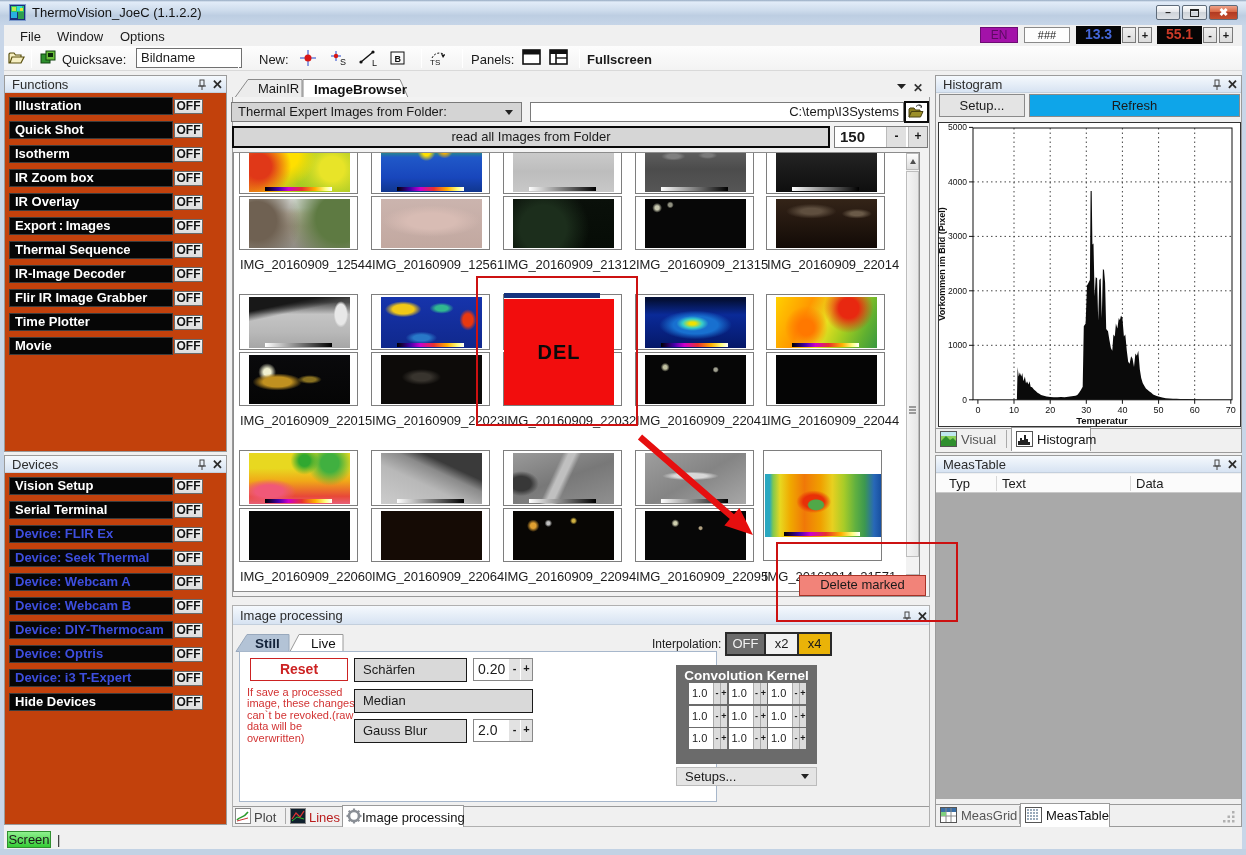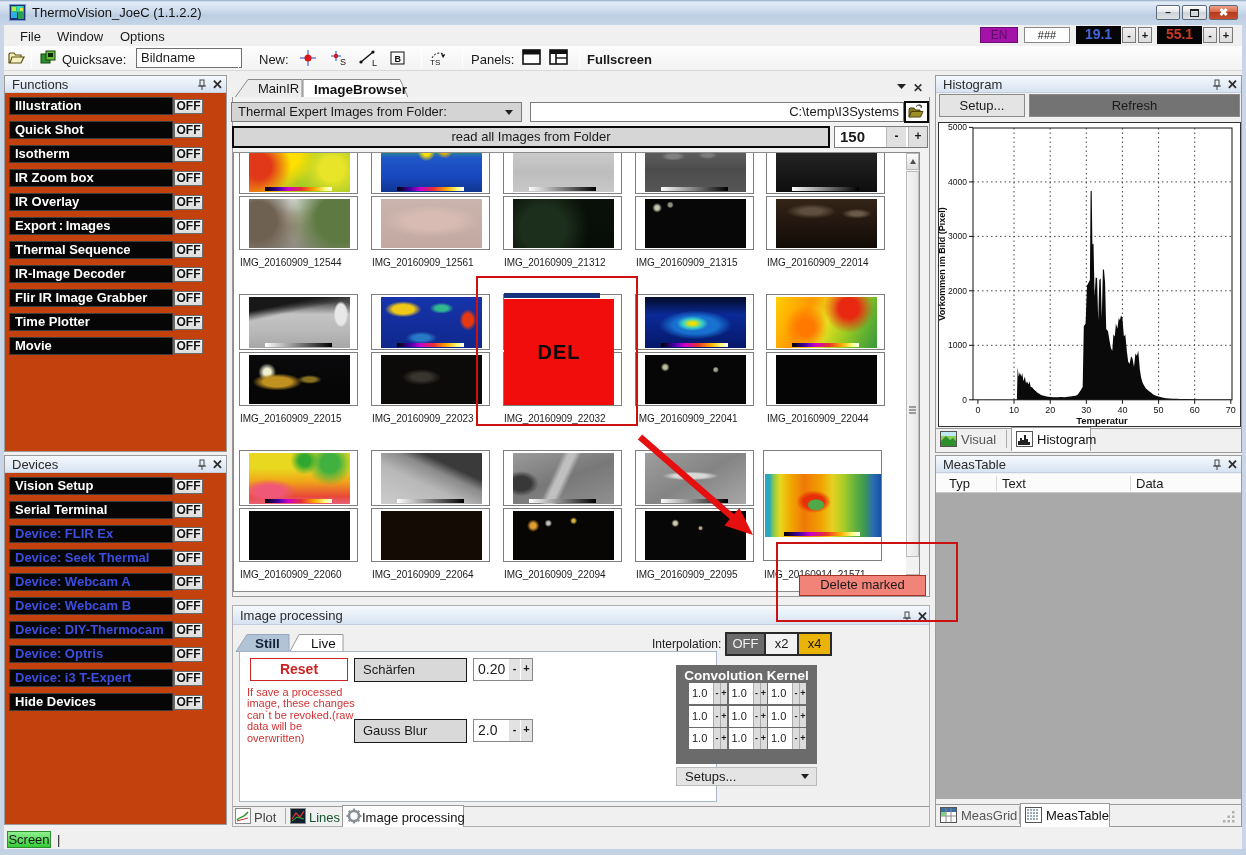--- a/index.html
+++ b/index.html
@@ -31,21 +31,21 @@
 .fblack{position:absolute;left:0;top:0;width:164px;height:18px;background:#060606;border:1px solid #3c3c3c;color:#fff;font-weight:bold;font-size:13px;line-height:16px;padding-left:5px;white-space:nowrap;overflow:hidden;}
 .foff{position:absolute;left:165px;top:2px;width:29px;height:15px;background:linear-gradient(180deg,#f6f6f6,#dcdcdc);border:1px solid #6a6a6a;color:#111;font-weight:bold;font-size:12px;text-align:center;line-height:13px;}
 .fblue{color:#3d4ede;}
 
 #page{left:232px;top:97px;width:698px;height:500px;background:#f2f2f2;border:1px solid #989898;border-top:none;}
 .btn{background:linear-gradient(180deg,#efefef,#dcdcdc);border:1px solid #7a7a7a;}
 
 #thumbs{left:233px;top:152px;width:687px;height:440px;background:#fff;border:1px solid #8c8c8c;}
 .cell .ibox{position:absolute;background:#fff;border:1px solid #7e7e7e;width:119px;height:56px;}
 .timg{position:absolute;left:9px;top:2px;width:101px;height:51px;}
-.cap{position:absolute;font-size:10px;color:#1c1c1c;white-space:nowrap;letter-spacing:-0.05px;}
+.cap{position:absolute;font-size:13px;color:#1c1c1c;white-space:nowrap;letter-spacing:-0.05px;}
 
 #vscroll{left:906px;top:153px;width:13px;height:438px;background:#f2f2f2;}
 
 #improc{left:232px;top:605px;width:698px;height:222px;background:#f0f0f0;border:1px solid #b0b0b0;}
 
 #histpanel{left:935px;top:75px;width:307px;height:378px;background:#f0f0f0;border:1px solid #9b9b9b;}
 #meastable{left:935px;top:455px;width:307px;height:372px;background:#f0f0f0;border:1px solid #9b9b9b;}
 .red{color:#d23333;}
 
 .t11{background:radial-gradient(circle at 10% 50%,#e03818 0 13%,rgba(224,56,24,0) 34%),radial-gradient(circle at 36% 28%,#ffdf00 0 18%,rgba(255,223,0,0) 42%),radial-gradient(circle at 82% 55%,#e8e428 0 14%,rgba(255,232,32,0) 42%),linear-gradient(100deg,#e87818,#f8cc08 26%,#a8cc20 52%,#6cb424 75%,#9cc428 100%);}
@@ -104,21 +104,21 @@
     <span class="capglyph" style="color:#fff;font-weight:bold;font-size:11px;">✖</span>
   </div>
 <div class="abs" id="menubar"></div>
 <div class="abs menuitem" style="left:20px;">File</div>
 <div class="abs menuitem" style="left:57px;">Window</div>
 <div class="abs menuitem" style="left:120px;">Options</div>
 <div class="abs" id="toolbar"></div>
 
 <div class="abs" style="left:980px;top:27px;width:38px;height:16px;background:#a312a9;border:1px solid #6e0c74;color:#5c0a62;text-align:center;font-size:12px;line-height:14px;">EN</div>
 <div class="abs" style="left:1024px;top:27px;width:46px;height:16px;background:#fdfdfd;border:1px solid #8a8a8a;text-align:center;font-size:11px;line-height:14px;">###</div>
-<div class="abs" style="left:1076px;top:26px;width:45px;height:18px;background:#050505;color:#4466d8;font-weight:bold;font-size:14px;text-align:center;line-height:17px;">19.1</div>
+<div class="abs" style="left:1076px;top:26px;width:45px;height:18px;background:#050505;color:#4466d8;font-weight:bold;font-size:14px;text-align:center;line-height:17px;">13.3</div>
 <div class="abs btn" style="left:1122px;top:27px;width:14px;height:16px;text-align:center;font-weight:bold;line-height:14px;font-size:11px;">-</div>
 <div class="abs btn" style="left:1138px;top:27px;width:14px;height:16px;text-align:center;font-weight:bold;line-height:14px;font-size:11px;">+</div>
 <div class="abs" style="left:1157px;top:26px;width:45px;height:18px;background:#050505;color:#cc3a28;font-weight:bold;font-size:14px;text-align:center;line-height:17px;">55.1</div>
 <div class="abs btn" style="left:1203px;top:27px;width:14px;height:16px;text-align:center;font-weight:bold;line-height:14px;font-size:11px;">-</div>
 <div class="abs btn" style="left:1219px;top:27px;width:14px;height:16px;text-align:center;font-weight:bold;line-height:14px;font-size:11px;">+</div>
 
 <div class="abs" style="left:8px;top:50px;"><svg width="18" height="16">
       <path d="M1 13 L1 4 L2 3 L6 3 L7.5 5 L13 5 L13 7 L4 7 L2 13 Z M4 7 L16 7 L13 13 L1 13" fill="#f6efc2" stroke="#5a5110" stroke-width="1.2"></path>
     </svg></div>
 <div class="abs tsep" style="left:31px;"></div>
@@ -502,20 +502,21 @@
     <text x="78" y="14.5" font-size="13.5" fill="#111" font-family="Liberation Sans">Live</text>
   </svg>
   <div class="abs" style="left:6px;top:45px;width:478px;height:151px;background:#fff;border:1px solid #a7b7cb;"></div>
   <div class="abs" style="left:17px;top:52px;width:98px;height:23px;background:#fff;border:1px solid #cc2222;color:#cc2222;font-weight:bold;font-size:14px;text-align:center;line-height:21px;">Reset</div>
   <div class="abs red" style="left:14px;top:81px;white-space:nowrap;font-size:11px;line-height:11.4px;">If save a processed<br>image, these changes<br>can`t be revoked.(raw<br>data will be<br>overwritten)</div>
   <div class="abs" style="left:121px;top:52px;width:113px;height:24px;background:#d9d9d9;border:1px solid #1a1a1a;font-size:13px;line-height:22px;padding-left:8px;">Schärfen</div>
   <div class="abs" style="left:240px;top:52px;width:60px;height:23px;background:#fff;border:1px solid #888;"></div>
   <div class="abs" style="left:245px;top:55px;font-size:14px;">0.20</div>
   <div class="abs" style="left:276px;top:53px;width:11px;height:21px;background:#e2e2e2;text-align:center;font-size:11px;font-weight:bold;line-height:19px;">-</div>
   <div class="abs" style="left:288px;top:53px;width:11px;height:21px;background:#e2e2e2;text-align:center;font-size:11px;font-weight:bold;line-height:19px;">+</div>
+  <div class="abs" style="left:121px;top:83px;width:179px;height:24px;background:#d9d9d9;border:1px solid #1a1a1a;font-size:13px;line-height:22px;padding-left:8px;">Median</div>
   <div class="abs" style="left:121px;top:113px;width:113px;height:24px;background:#d9d9d9;border:1px solid #1a1a1a;font-size:13px;line-height:22px;padding-left:8px;">Gauss Blur</div>
   <div class="abs" style="left:240px;top:113px;width:60px;height:23px;background:#fff;border:1px solid #888;"></div>
   <div class="abs" style="left:245px;top:116px;font-size:14px;">2.0</div>
   <div class="abs" style="left:276px;top:114px;width:11px;height:21px;background:#e2e2e2;text-align:center;font-size:11px;font-weight:bold;line-height:19px;">-</div>
   <div class="abs" style="left:288px;top:114px;width:11px;height:21px;background:#e2e2e2;text-align:center;font-size:11px;font-weight:bold;line-height:19px;">+</div>
   <div class="abs" style="left:419px;top:31px;font-size:12px;">Interpolation:</div>
   <div class="abs" style="left:492px;top:26px;width:41px;height:24px;background:#6b6b6b;border:2px solid #2a2a2a;color:#f2f2f2;text-align:center;font-size:13px;line-height:20px;">OFF</div>
   <div class="abs" style="left:533px;top:26px;width:33px;height:24px;background:#f2f2f2;border:2px solid #2a2a2a;border-left:none;text-align:center;font-size:13px;line-height:20px;">x2</div>
   <div class="abs" style="left:566px;top:26px;width:33px;height:24px;background:#eab308;border:2px solid #2a2a2a;border-left:none;text-align:center;font-size:13px;line-height:20px;">x4</div>
   <div class="abs" style="left:443px;top:59px;width:141px;height:99px;background:#6b6b6b;">
@@ -559,21 +560,21 @@
         <path d="M2 12 C5 8 8 11 13 4" stroke="#2a9a2a" fill="none" stroke-width="1.5"></path>
         <path d="M2 13 L13 10" stroke="#cc3333" fill="none"></path>
       </svg></div>
   <div class="abs" style="left:21px;top:204px;color:#444;font-size:13px;">Plot</div>
   <div class="abs" style="left:52px;top:202px;width:2px;height:16px;border-left:1px solid #aaa;"></div>
   <div class="abs" style="left:57px;top:202px;"><svg width="16" height="16">
         <rect x="0.5" y="0.5" width="15" height="15" fill="#10202e" stroke="#888"></rect>
         <path d="M2 11 L6 5 L10 9 L14 3" stroke="#dd3333" fill="none" stroke-width="1.3"></path>
         <path d="M2 13 L7 9 L14 11" stroke="#33bb33" fill="none"></path>
       </svg></div>
-  <div class="abs" style="left:76px;top:204px;color:#14532d;font-size:13px;">Lines</div>
+  <div class="abs" style="left:76px;top:204px;color:#b91c1c;font-size:13px;">Lines</div>
   <div class="abs" style="left:110px;top:202px;width:2px;height:16px;border-left:1px solid #aaa;"></div>
   <div class="abs" style="left:109px;top:199px;width:122px;height:22px;background:#fff;border:1px solid #9a9a9a;border-bottom:none;"></div>
   <div class="abs" style="left:113px;top:202px;"><svg width="16" height="16">
         <circle cx="8" cy="8" r="5" fill="none" stroke="#8a8f96" stroke-width="2.6"></circle>
         <g stroke="#8a8f96" stroke-width="2.2">
           <line x1="8" y1="0.5" x2="8" y2="3"></line>
           <line x1="8" y1="13" x2="8" y2="15.5"></line>
           <line x1="0.5" y1="8" x2="3" y2="8"></line>
           <line x1="13" y1="8" x2="15.5" y2="8"></line>
           <line x1="2.7" y1="2.7" x2="4.5" y2="4.5"></line>
@@ -589,21 +590,21 @@
   <div class="ptitle">
       <span>Histogram</span>
     <svg class="pin" style="left:275px;" width="11" height="12">
         <rect x="4" y="1" width="4" height="6" fill="none" stroke="#444"></rect>
         <line x1="2" y1="7" x2="10" y2="7" stroke="#444"></line>
         <line x1="6" y1="7" x2="6" y2="11" stroke="#444"></line>
       </svg>
     <span class="px" style="left:291px;">✕</span>
   </div>
   <div class="abs" style="left:3px;top:18px;width:86px;height:23px;background:#e4e4e4;border:1px solid #8a8a8a;text-align:center;font-size:13px;line-height:21px;">Setup...</div>
-  <div class="abs" style="left:93px;top:18px;width:211px;height:23px;background:#737373;border:1px solid #8a8a8a;text-align:center;font-size:13px;line-height:21px;">Refresh</div>
+  <div class="abs" style="left:93px;top:18px;width:211px;height:23px;background:#0ea5e9;border:1px solid #8a8a8a;text-align:center;font-size:13px;line-height:21px;">Refresh</div>
   <svg class="abs" style="left:2px;top:46px;" width="303" height="305">
     <rect x="0.5" y="0.5" width="302" height="304" fill="#fff" stroke="#333"></rect> 
       <line x1="76.0" y1="6" x2="76.0" y2="277.8" stroke="#444" stroke-width="1" stroke-dasharray="1.5 3"></line> 
       <line x1="112.2" y1="6" x2="112.2" y2="277.8" stroke="#444" stroke-width="1" stroke-dasharray="1.5 3"></line> 
       <line x1="148.3" y1="6" x2="148.3" y2="277.8" stroke="#444" stroke-width="1" stroke-dasharray="1.5 3"></line> 
       <line x1="184.4" y1="6" x2="184.4" y2="277.8" stroke="#444" stroke-width="1" stroke-dasharray="1.5 3"></line> 
       <line x1="220.6" y1="6" x2="220.6" y2="277.8" stroke="#444" stroke-width="1" stroke-dasharray="1.5 3"></line> 
       <line x1="256.7" y1="6" x2="256.7" y2="277.8" stroke="#444" stroke-width="1" stroke-dasharray="1.5 3"></line> 
       <line x1="35" y1="223.3" x2="294" y2="223.3" stroke="#444" stroke-width="1" stroke-dasharray="1.5 3"></line> 
       <line x1="35" y1="168.8" x2="294" y2="168.8" stroke="#444" stroke-width="1" stroke-dasharray="1.5 3"></line> 

